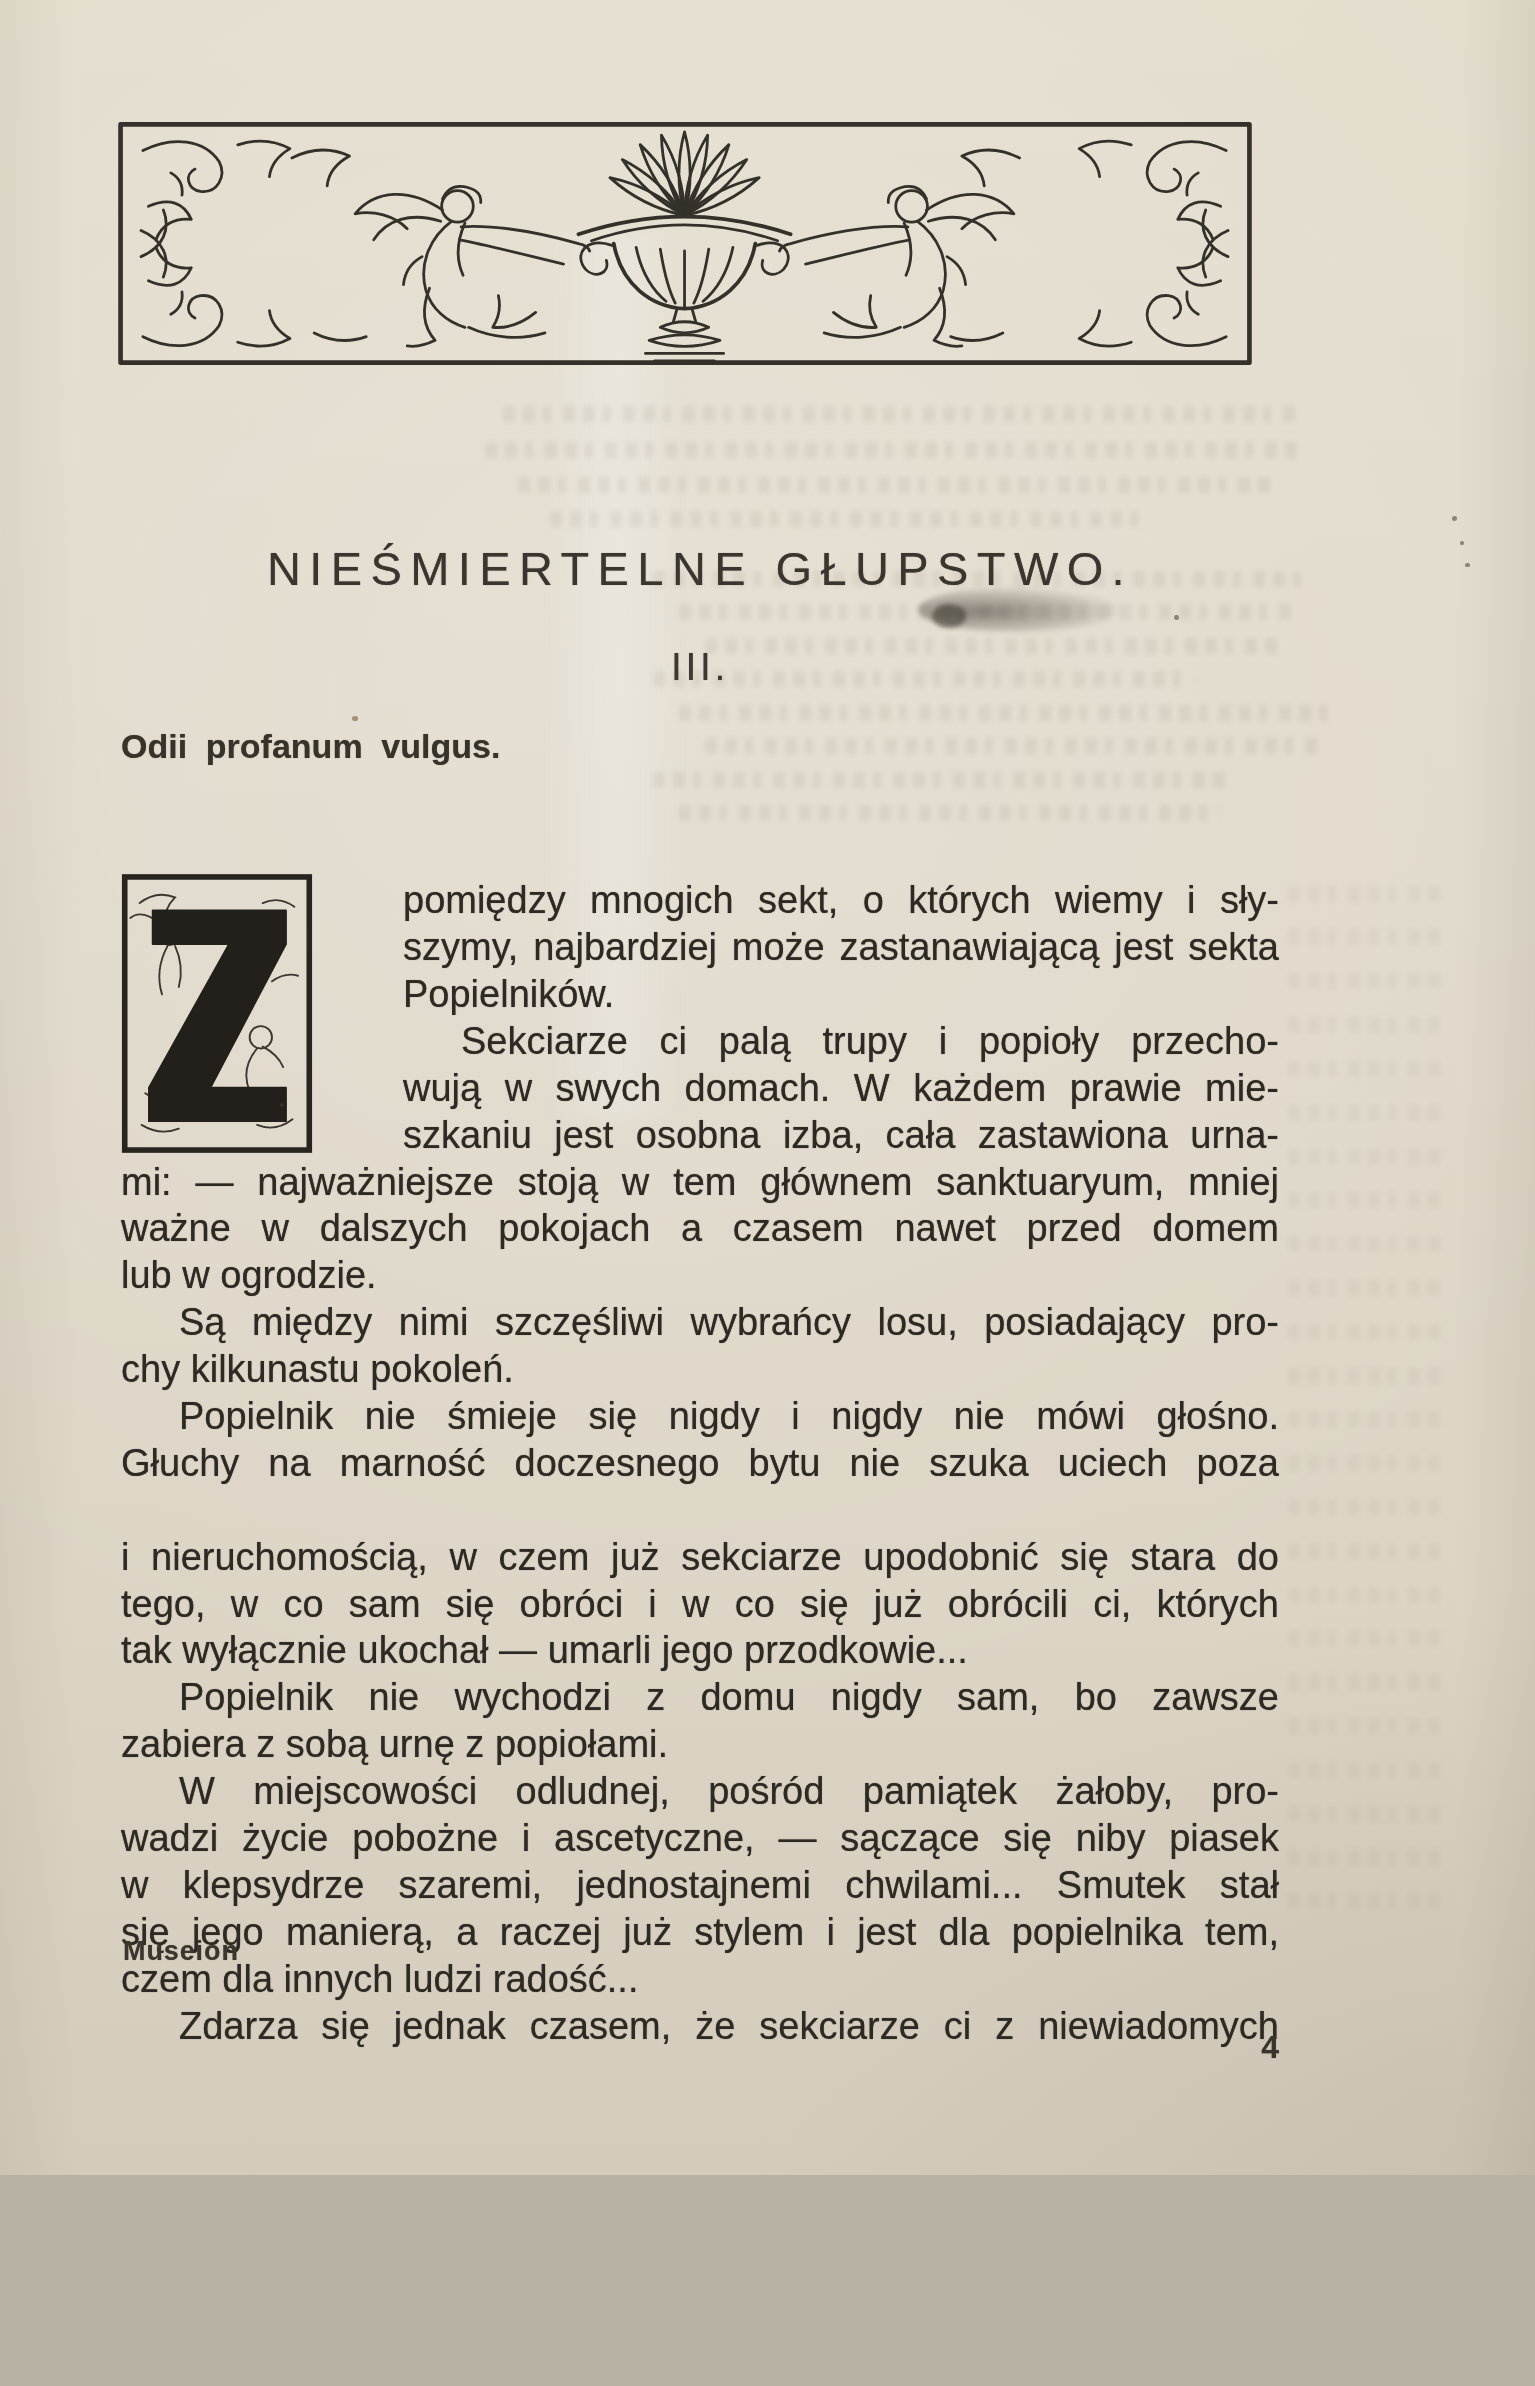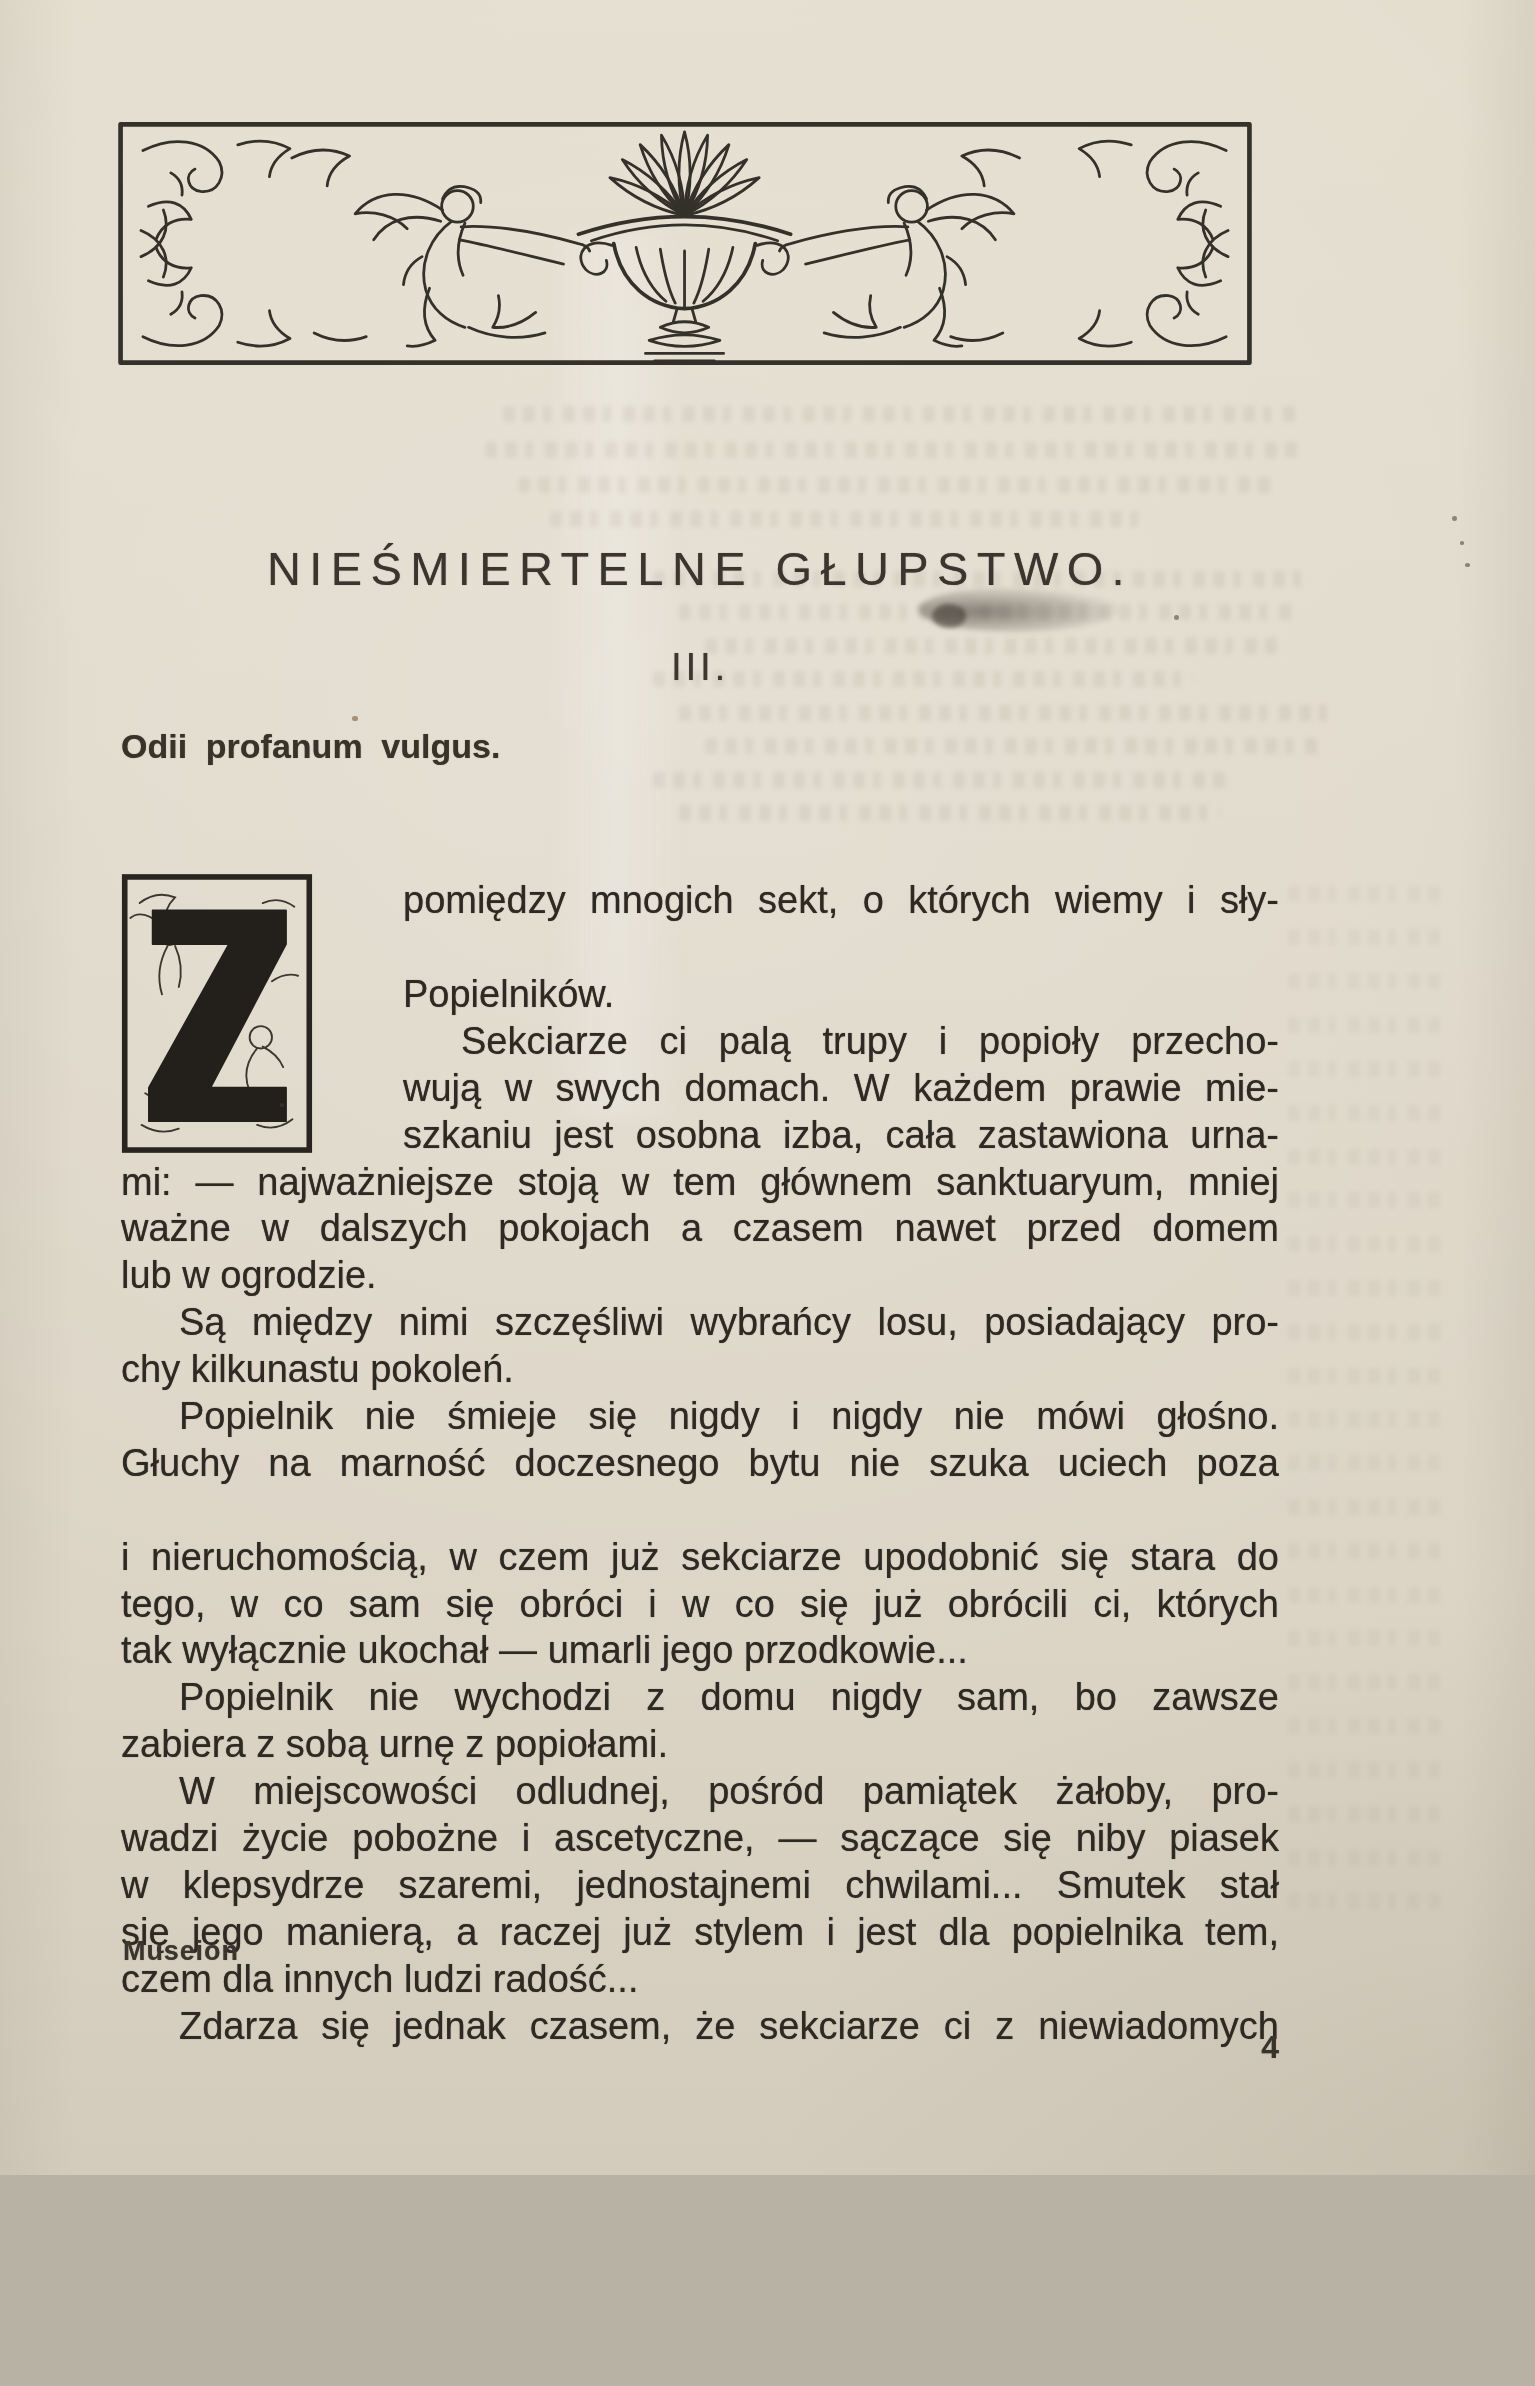--- a/index.html
+++ b/index.html
@@ -199,20 +199,21 @@
         <path d="M26 236 q14 10 30 10"></path>
         <path d="M162 116 q14 -10 28 -6"></path>
       </g>
       <polygon points="34,40 177,40 177,76 96,230 177,230 177,266 30,266 30,230 116,76 34,76" fill="#23201b" stroke="#23201b" stroke-width="2" stroke-linejoin="round"></polygon>
     </svg>
     <span class="dc-hidden">Z</span>
   </div>
 
   <div class="body-text" id="body-text">
       <div class="line just cap" style="top: 877px;">pomiędzy mnogich sekt, o których wiemy i sły-</div>
+      <div class="line just cap" style="top: 924px;">szymy, najbardziej może zastanawiającą jest sekta</div>
       <div class="line cap" style="top: 971px;">Popielników.</div>
       <div class="line just ind cap" style="top: 1018px;">Sekciarze ci palą trupy i popioły przecho-</div>
       <div class="line just cap" style="top: 1065px;">wują w swych domach. W każdem prawie mie-</div>
       <div class="line just cap" style="top: 1112px;">szkaniu jest osobna izba, cała zastawiona urna-</div>
       <div class="line just" style="top: 1159px;">mi: — najważniejsze stoją w tem głównem sanktuaryum, mniej</div>
       <div class="line just" style="top: 1205px;">ważne w dalszych pokojach a czasem nawet przed domem</div>
       <div class="line" style="top: 1252px;">lub w ogrodzie.</div>
       <div class="line just ind" style="top: 1299px;">Są między nimi szczęśliwi wybrańcy losu, posiadający pro-</div>
       <div class="line" style="top: 1346px;">chy kilkunastu pokoleń.</div>
       <div class="line just ind" style="top: 1393px;">Popielnik nie śmieje się nigdy i nigdy nie mówi głośno.</div>

